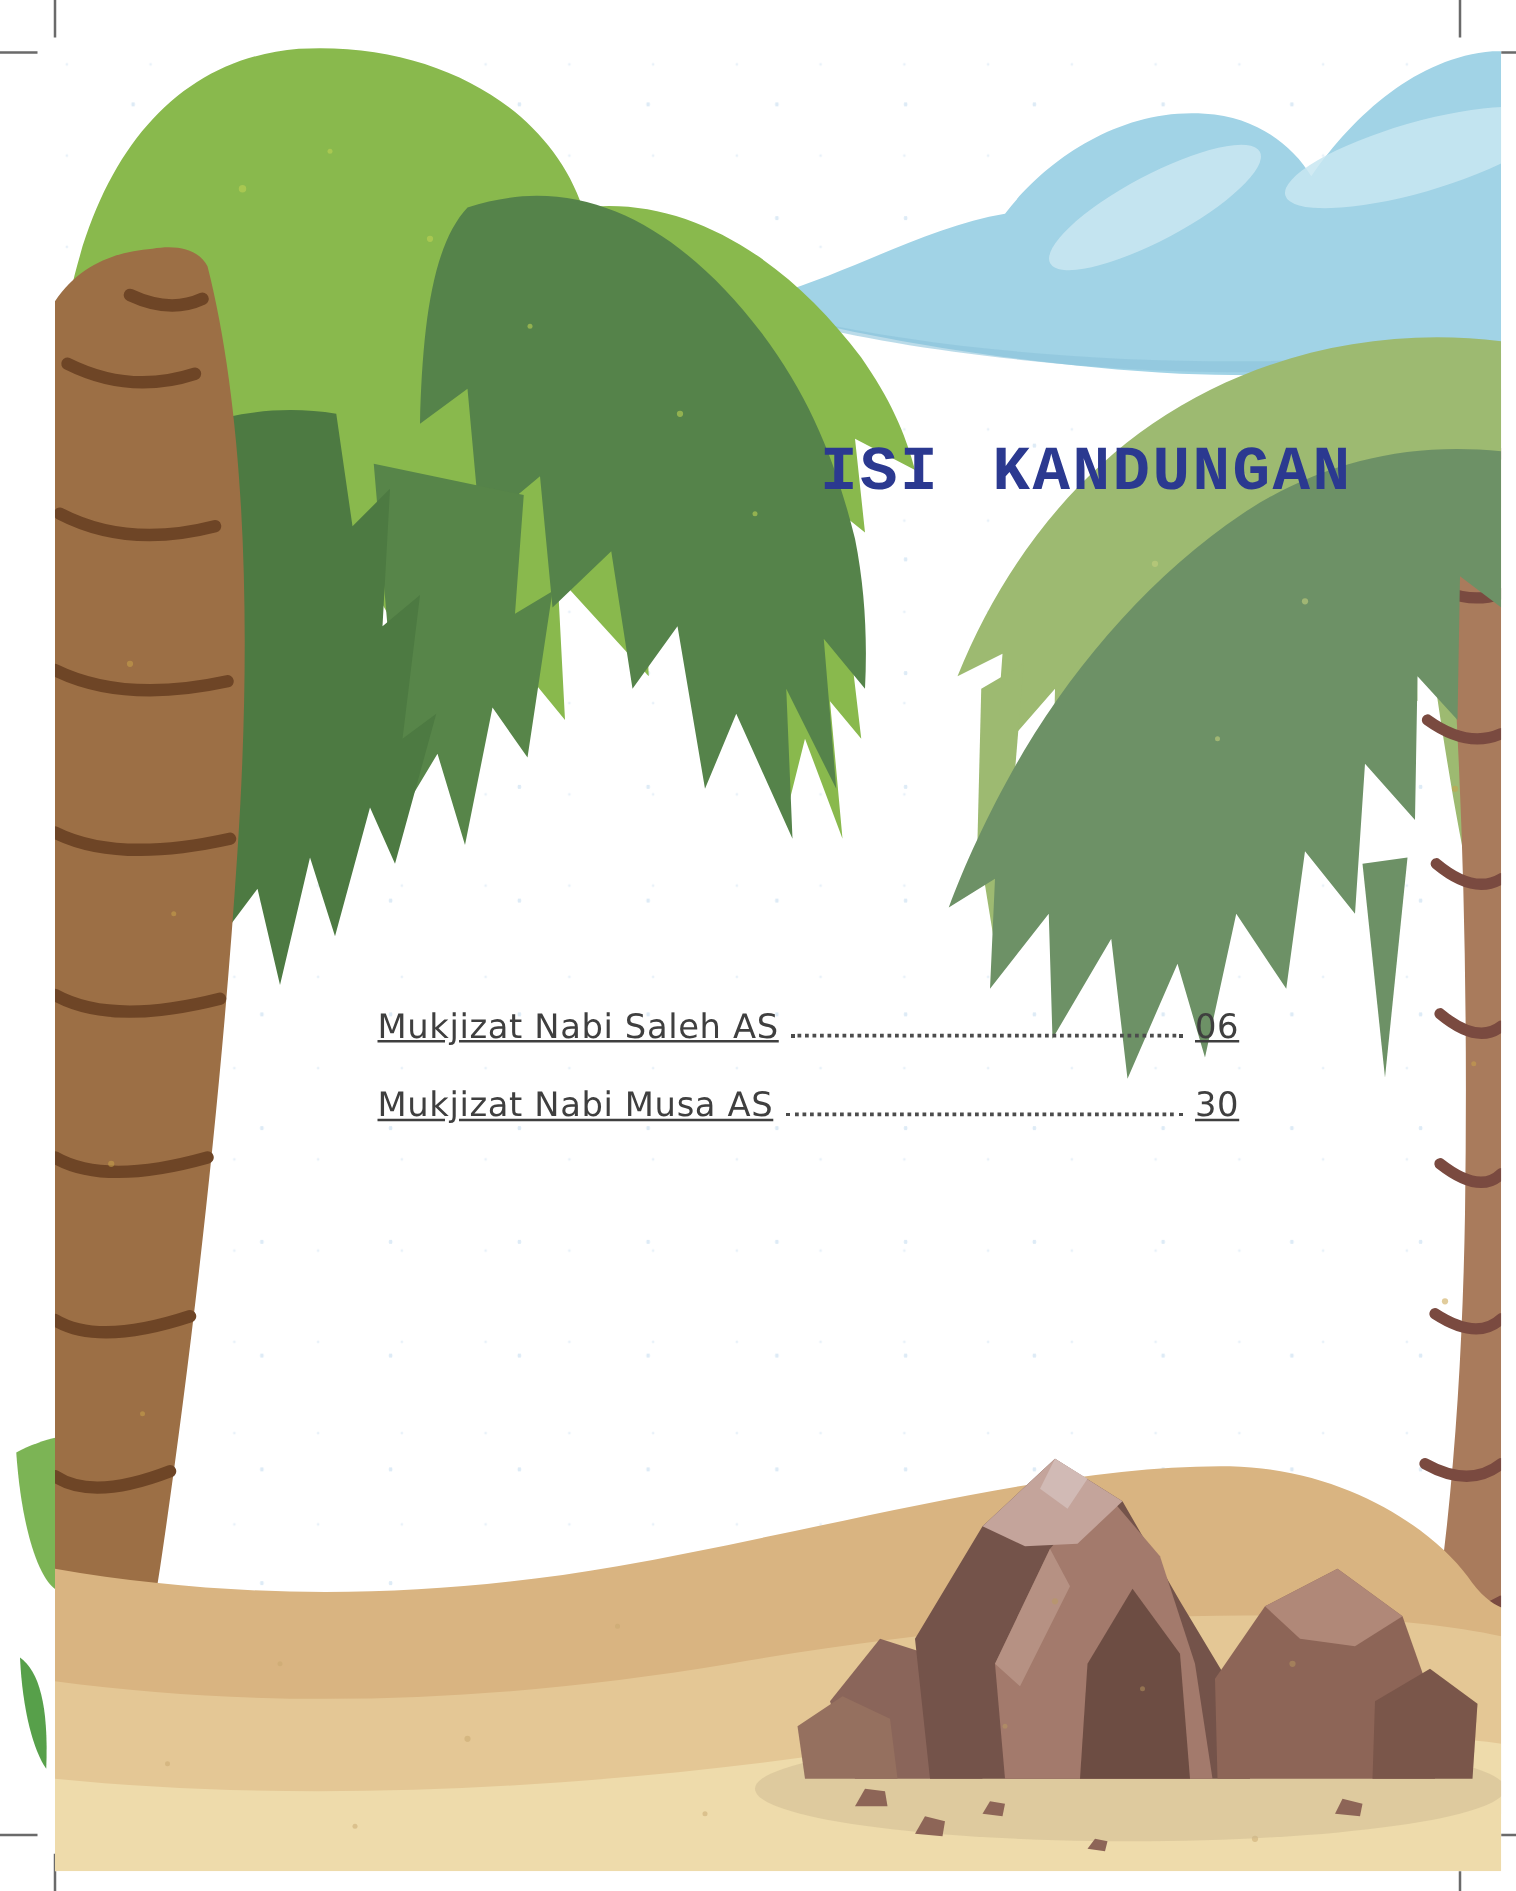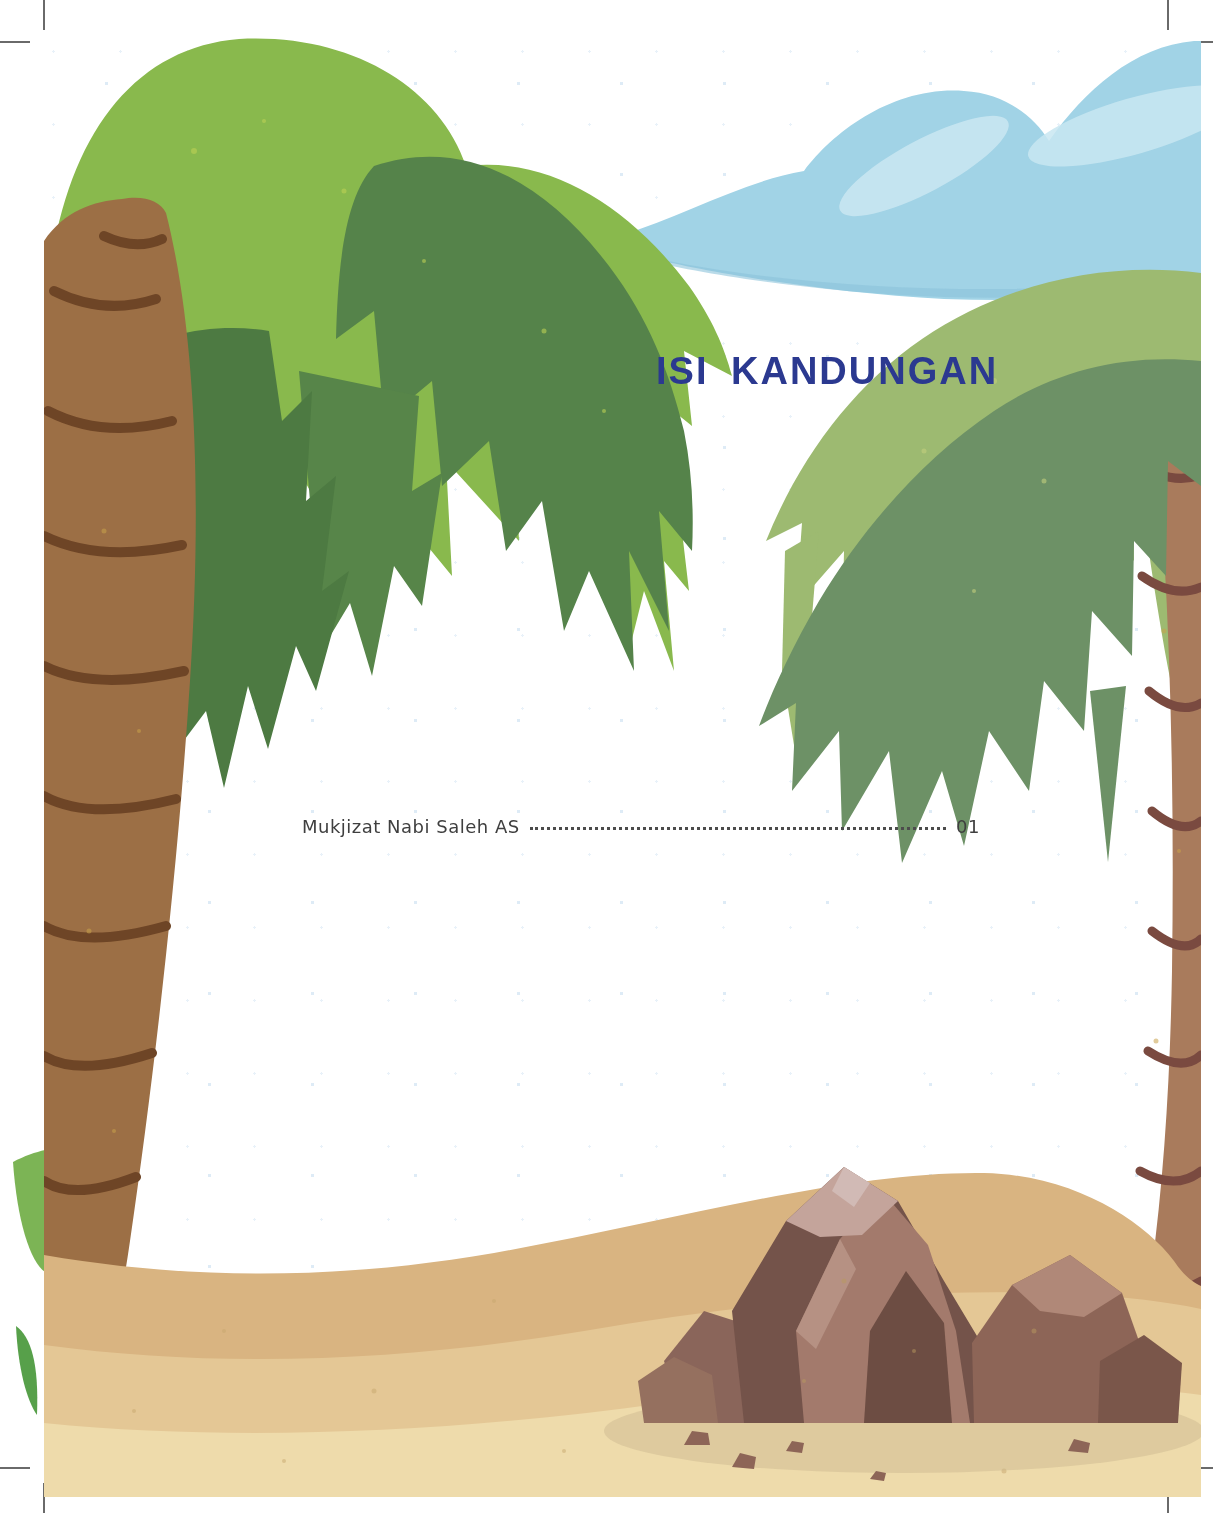--- a/index.html
+++ b/index.html
@@ -17,32 +17,32 @@
       #ffffff;
   }
   .art{position:absolute; left:0; top:0; width:100%; height:100%; display:block;}
   
   .crop{position:absolute; background:#6a6a6a;}
   .crop.v{width:2px; height:30px;}
   .crop.h{width:30px; height:2px;}
   
   .title{
     position:absolute; left:612px; top:320px; margin:0;
-    font-family:Liberation Sans, sans-serif; font-weight:bold;
-    font-size:38px; line-height:1.1; letter-spacing:2px; word-spacing:10px;
+    font-family:Liberation Mono, monospace; font-weight:bold;
+    font-size:50px; line-height:1.1; letter-spacing:2px; word-spacing:10px;
     color:#2B3990; white-space:nowrap;
   }
   
   .toc{
     position:absolute; left:258px; top:770px; width:700px;
     display:flex; flex-direction:column; gap:27px;
   }
   .toc-row{
     display:flex; align-items:flex-end; height:36px;
-    font-size:18px; letter-spacing:.5px; color:#3f3f3f;
+    font-size:27px; letter-spacing:.5px; color:#3f3f3f;text-decoration:underline;
   }
   .toc-label{white-space:nowrap;}
   .toc-dots{flex:1; border-bottom:3px dotted #4c4c4c; margin:0 10px 7px 10px;}
   .toc-num{width:46px; text-align:left;}
   .margin-leaves{position:absolute; left:0; top:1120px;}
 </style>
 </head>
 <body>
 
 <div class="stage">
@@ -227,18 +227,23 @@
         </g>
       </g>
     </svg>
 
     <h1 class="title">ISI KANDUNGAN</h1>
 
     <div class="toc">
       <div class="toc-row">
         <span class="toc-label">Mukjizat Nabi Saleh AS</span>
         <span class="toc-dots"></span>
-        <span class="toc-num">01</span>
+        <span class="toc-num">06</span>
+      </div>
+      <div class="toc-row">
+        <span class="toc-label">Mukjizat Nabi Musa AS</span>
+        <span class="toc-dots"></span>
+        <span class="toc-num">30</span>
       </div>
     </div>
 
   </div>
 </div>
 
 </body></html>

